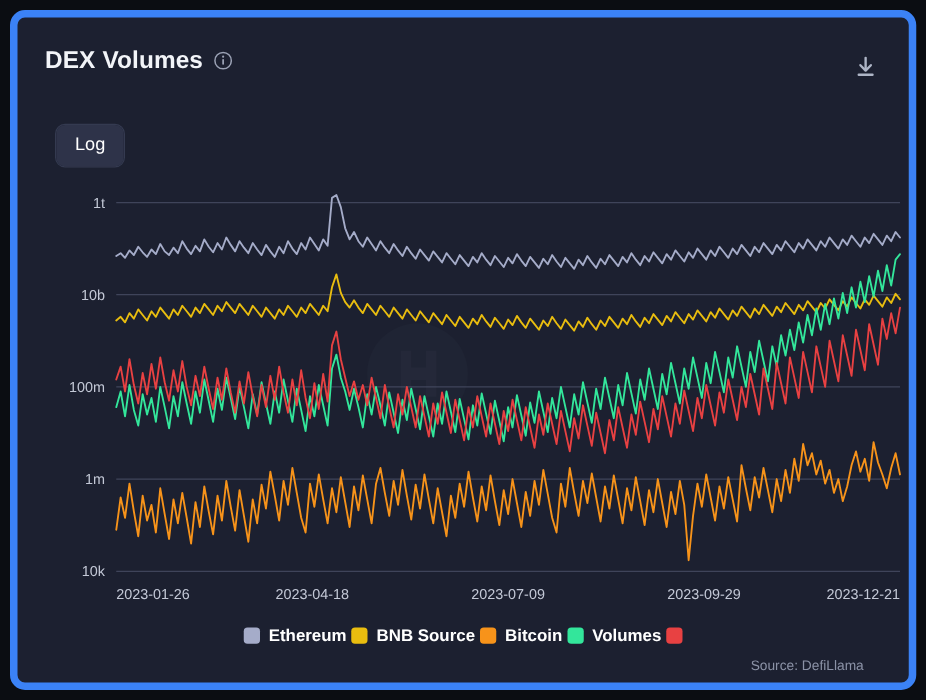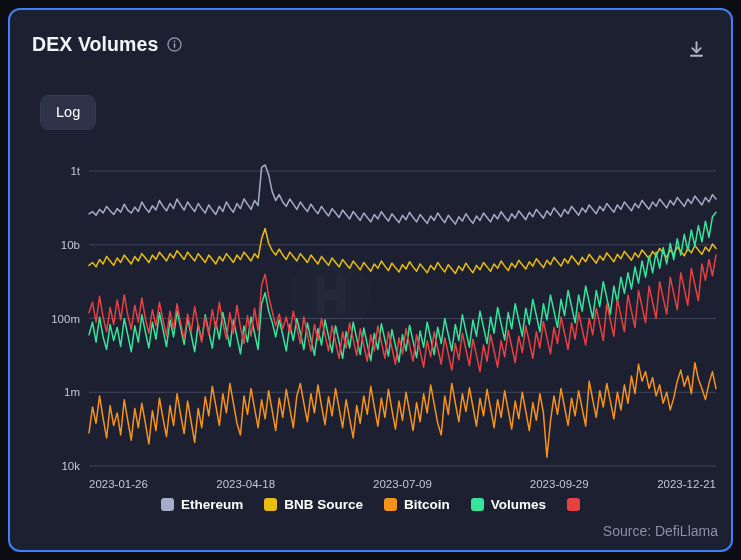--- a/index.html
+++ b/index.html
@@ -12,21 +12,21 @@
     font-family: "Liberation Sans", sans-serif;
   }
   #card {
     position: absolute;
     left: 8px;
     top: 8px;
     width: 725px;
     height: 544px;
     box-sizing: border-box;
     background: #1c2030;
-    border: 2px solid #3b82f6;
+    border: 6px solid #3b82f6;
     border-radius: 12px;
     overflow: hidden;
   }
   #header {
     position: absolute;
     left: 22px;
     top: 22px;
     right: 22px;
     height: 34px;
   }
@@ -86,66 +86,66 @@
     line-height: 33px;
     cursor: pointer;
   }
   .toggle-btn.active {
     background: #2e3349;
     color: #ffffff;
   }
   #plot-region {
     position: absolute;
     left: 0;
-    top: 143px;
+    top: 130px;
     width: 725px;
     height: 345px;
   }
   #watermark {
     position: absolute;
     left: 278px;
     top: 243px;
     width: 84px;
     height: 84px;
     pointer-events: none;
     opacity: 0.5;
   }
   #legend {
     position: absolute;
     left: 0;
     right: 0;
     top: 487px;
     display: flex;
     justify-content: center;
     align-items: center;
-    gap: 21px;
+    gap: 4px;
   }
   .legend-item {
     display: flex;
     align-items: center;
     gap: 7px;
     cursor: pointer;
   }
   .legend-swatch {
     width: 13px;
     height: 13px;
     border-radius: 3px;
     display: block;
   }
   .legend-label {
     color: #ffffff;
     font-size: 13.5px;
     font-weight: 700;
   }
   #source {
     position: absolute;
-    right: 13px;
+    right: 36px;
     top: 513px;
     color: #8b92a6;
-    font-size: 14px;
+    font-size: 11px;
   }
   .axis-text {
     fill: #c3c8d6;
     font-family: "Liberation Sans", sans-serif;
     font-size: 11.5px;
   }
   .gridline {
     stroke: #4b5168;
     stroke-width: 1;
     opacity: 0.75;

